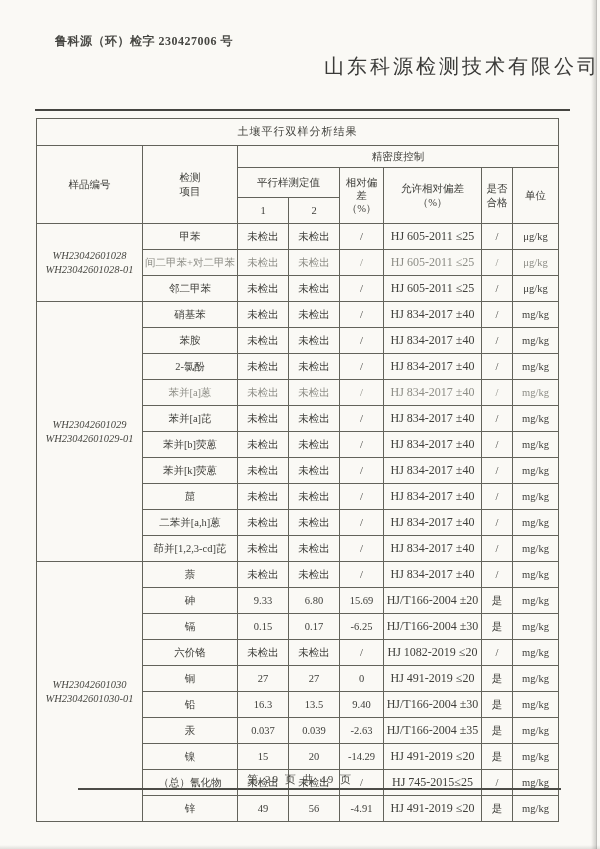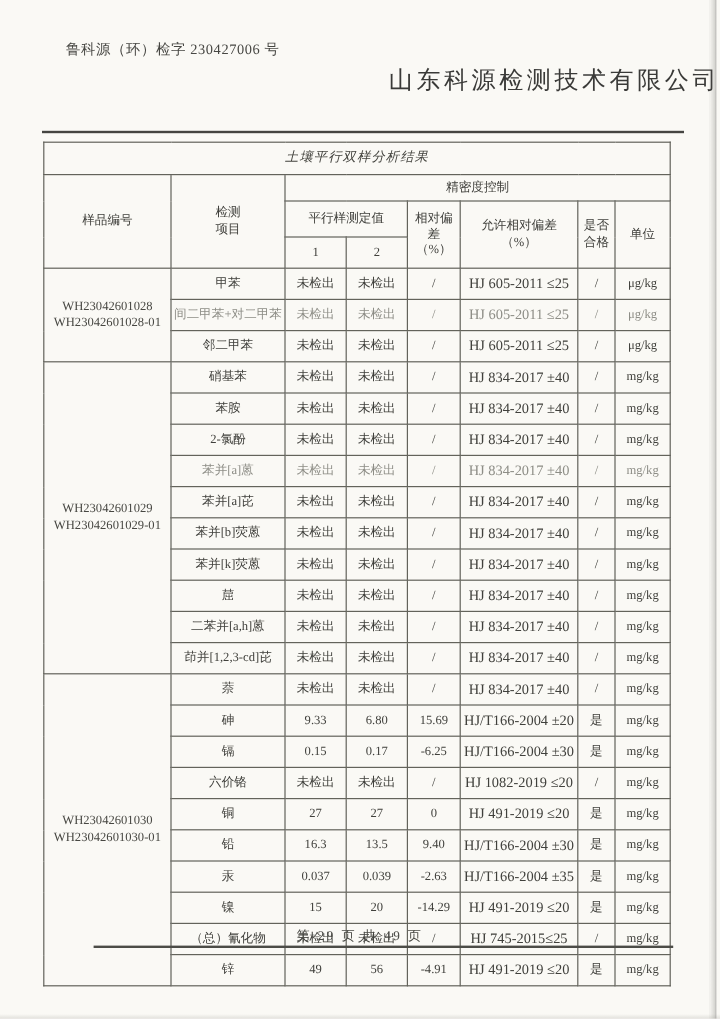--- a/index.html
+++ b/index.html
@@ -18,21 +18,21 @@
     background:linear-gradient(to right,rgba(0,0,0,0),rgba(110,110,104,0.28));
     border-right:1px solid rgba(90,90,85,0.35);
   }
   .scan-edge-bottom{
     position:absolute;left:0;bottom:0;width:100%;height:4px;
     background:linear-gradient(to bottom,rgba(0,0,0,0),rgba(110,110,104,0.18));
   }
 
   .serial{
     position:absolute;top:33px;left:55px;
-    font-size:12px;color:#474743;letter-spacing:0.5px;
+    font-size:12px;color:#474743;letter-spacing:0.5px;font-weight:bold;
   }
   .company{
     position:absolute;top:53px;left:0;width:100%;
     text-align:right;font-size:20px;letter-spacing:3px;color:#3a3a38;
   }
   .report-title{
     position:absolute;top:83px;left:0;width:100%;
     text-align:center;font-size:17px;letter-spacing:9px;color:#3a3a38;
   }
   .head-rule{
@@ -44,27 +44,27 @@
     position:absolute;top:118px;left:36px;width:522px;
     border-collapse:collapse;table-layout:fixed;
     font-size:10.5px;color:#40403c;
   }
   table.report-table td{
     border:1px solid #63635b;
     text-align:center;vertical-align:middle;
     padding:1px 2px;overflow:hidden;
     line-height:1.25;
   }
-  td.tbl-title{height:24px;font-size:11px;letter-spacing:1px;color:#44443f;font-style:italic;}
+  td.tbl-title{height:24px;font-size:11px;letter-spacing:1px;color:#44443f;}
   tr.hdr-precision td{height:19px;margin-top:22px;}
   tr.hdr-parallel td{height:27px;}
   tr.hdr-nums td{height:23px;}
   td.multiline{white-space:pre-line;}
   tbody td{height:23px;}
-  td.id-cell{white-space:pre-line;font-size:10.5px;color:#474742;}
+  td.id-cell{white-space:pre-line;font-size:10.5px;color:#474742;font-style:italic;}
   td.item-cell{padding:1px 6px;}
   tr.faded td{color:#8d8d86;}
   td.allowed-cell{font-size:12px;}
 
   .footer-rule{
     position:absolute;top:788px;left:78px;width:483px;height:2px;
     background:#4c4c47;
   }
   .page-footer{
     position:absolute;top:772px;left:0;width:100%;

